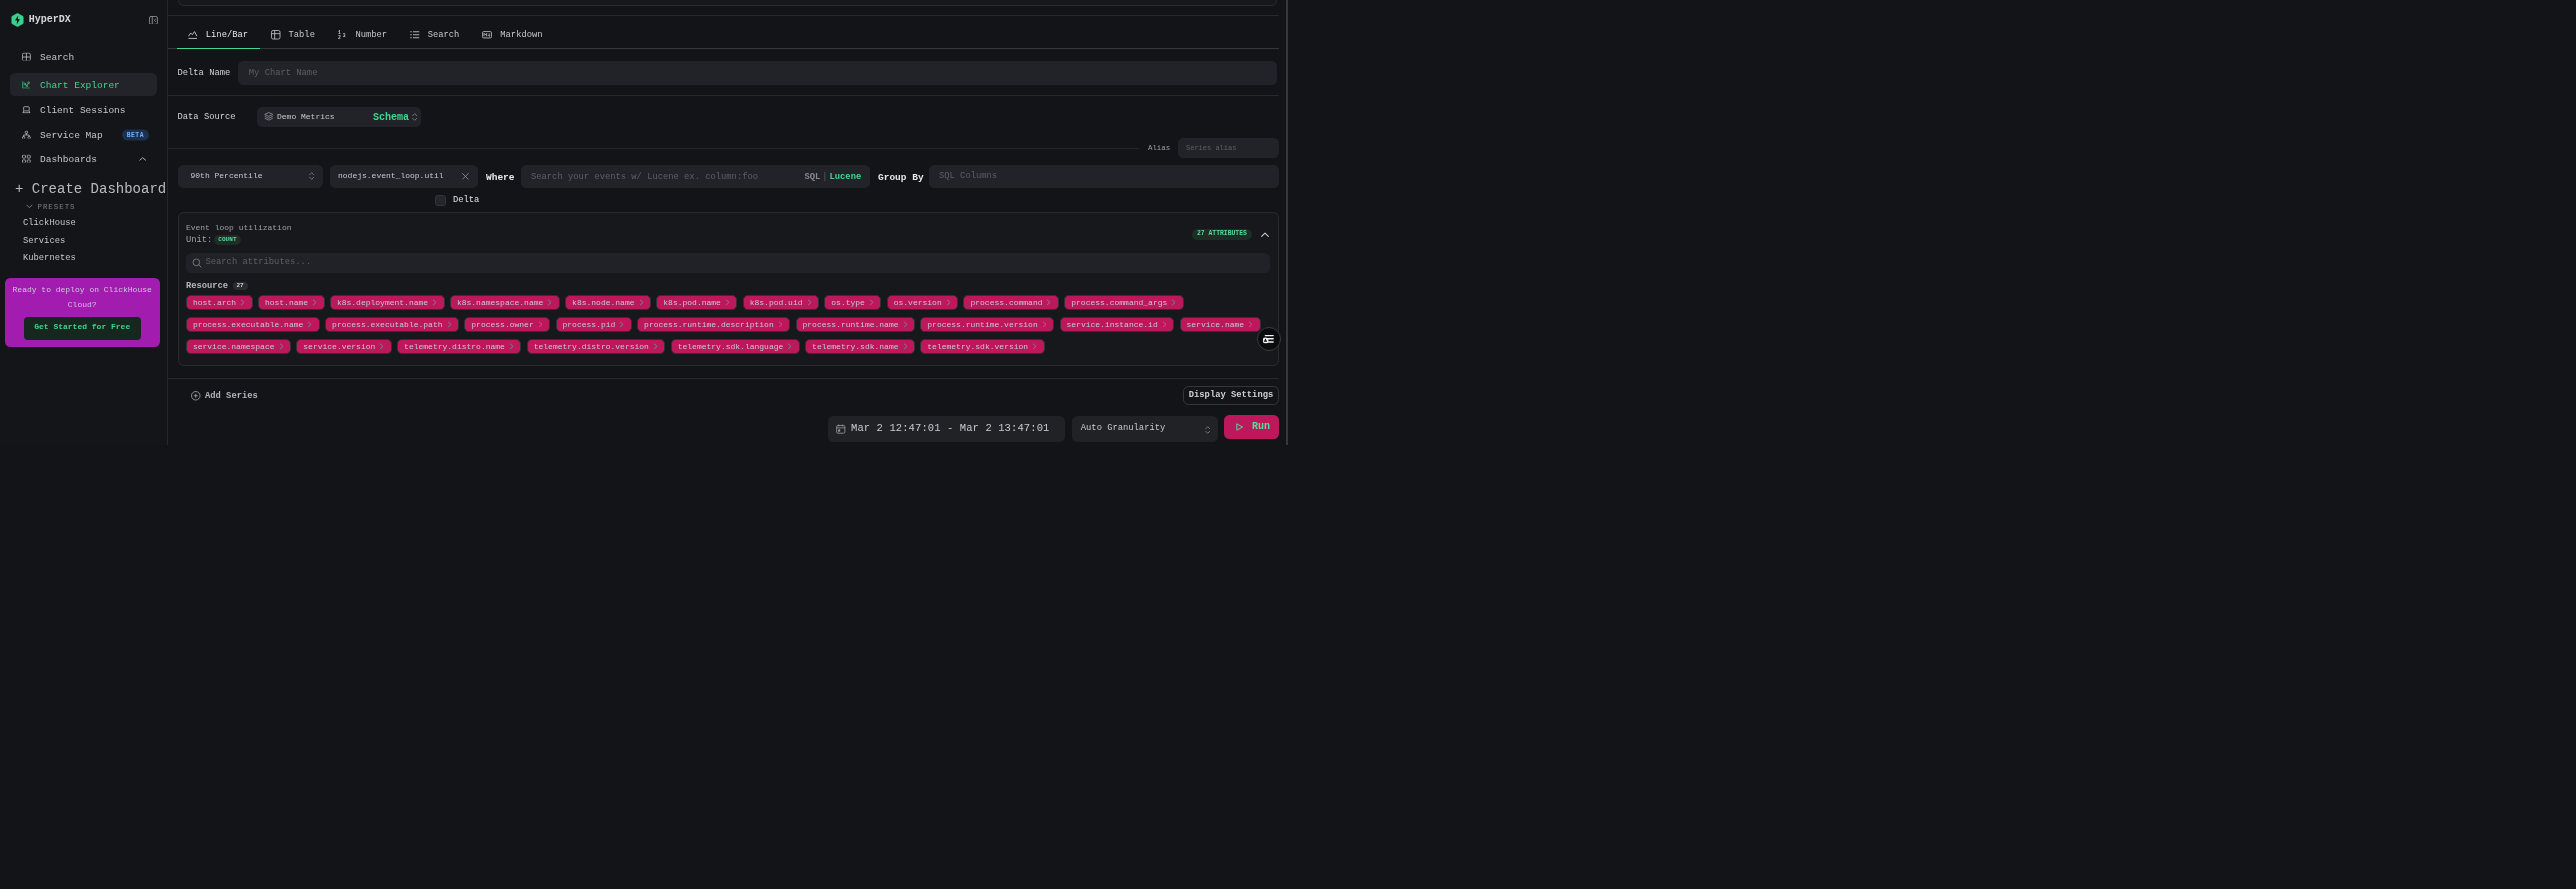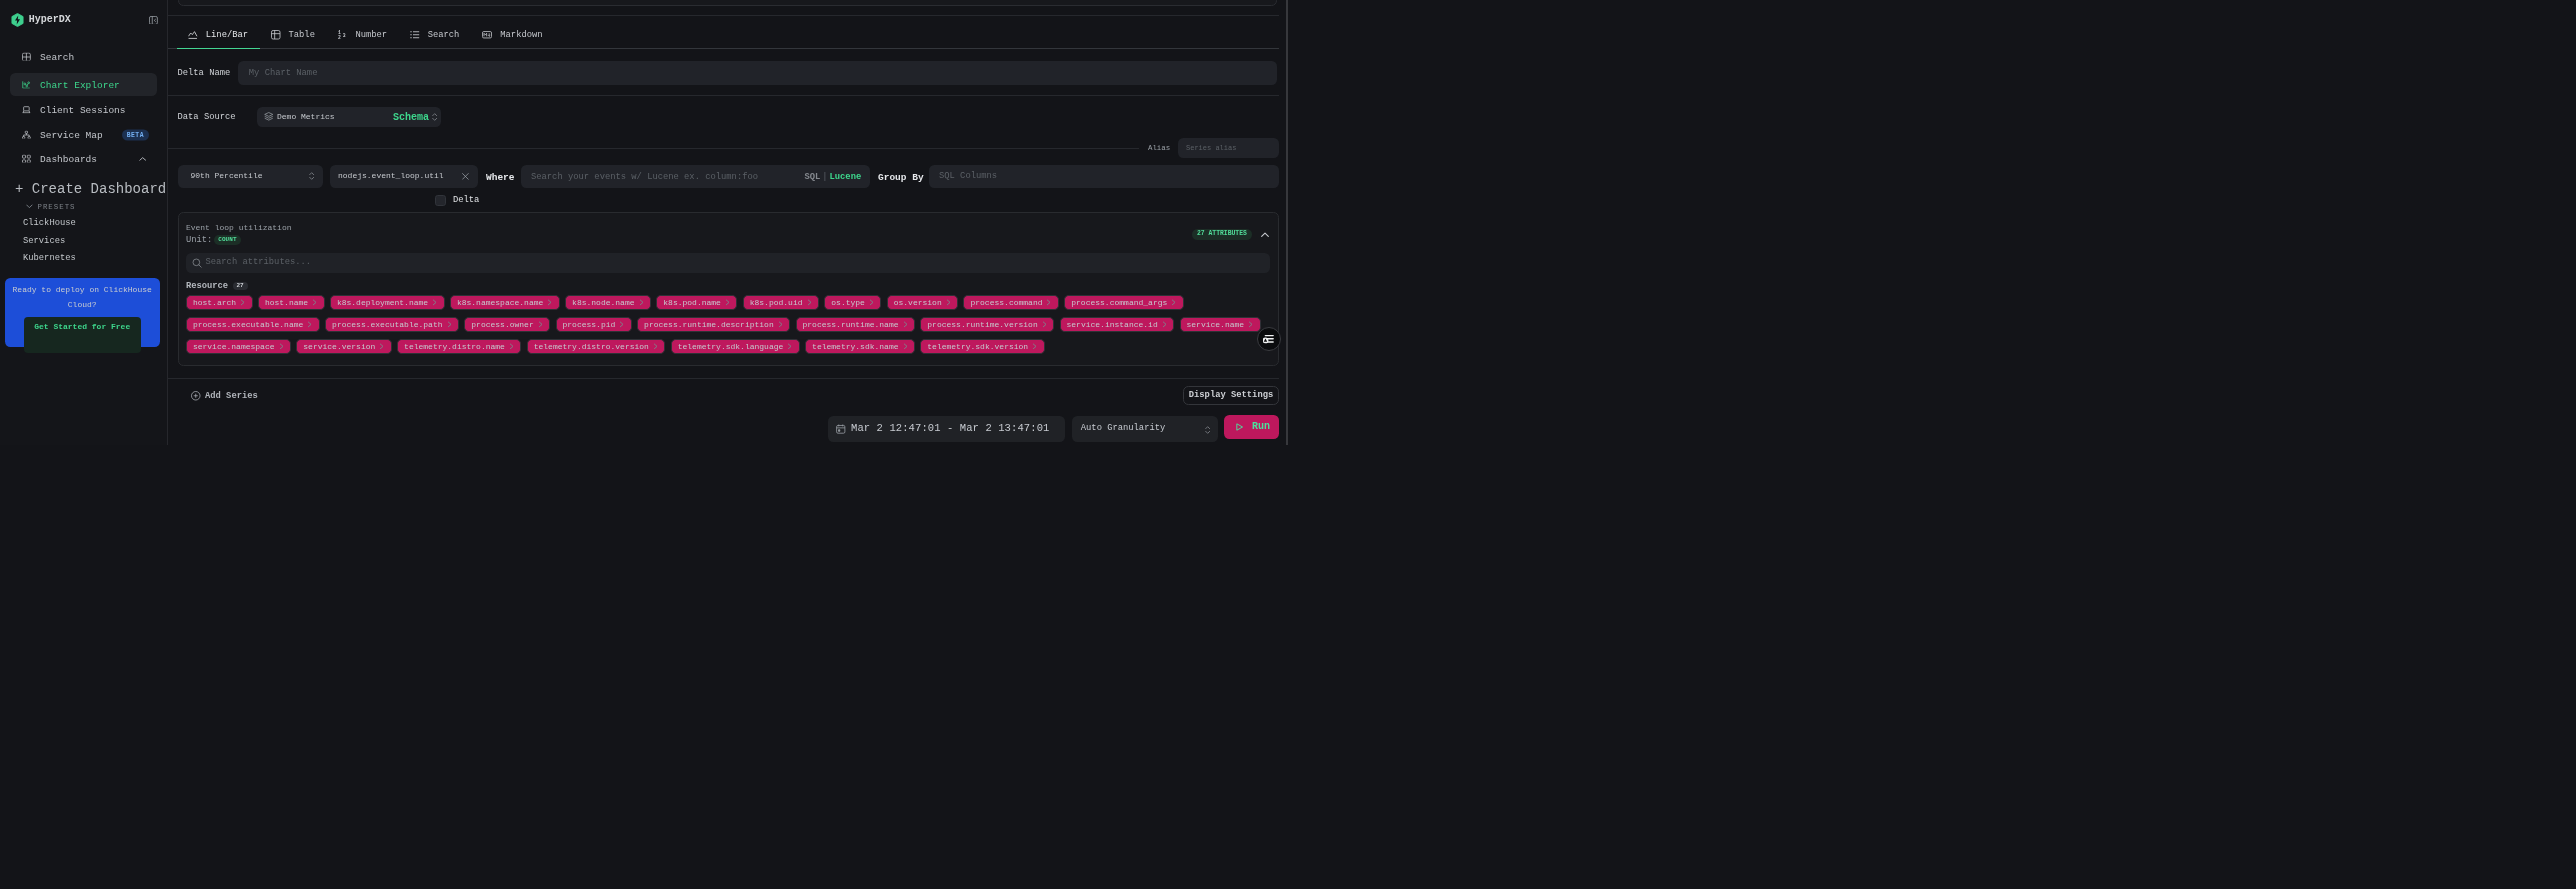--- a/index.html
+++ b/index.html
@@ -14,23 +14,23 @@
 .collapse-ic { position:absolute; left:149px; top:15.5px; }
 .navitem { position:absolute; left:10px; width:147px; height:23px; border-radius:5.4px; color:#c3c6cb; font-size:9.5px; }
 .navitem .ic { position:absolute; left:12px; top:50%; transform:translateY(-50%); width:8.8px; height:8.8px; }
 .navitem .lbl { position:absolute; left:30px; top:50%; transform:translateY(-50%); white-space:nowrap; }
 .navitem.active { background:#222429; color:#3dd68c; }
 .beta { position:absolute; left:112px; top:50%; transform:translateY(-50%); background:#1c3050; color:#74b0f3; font-size:6.4px; font-weight:bold; letter-spacing:0.5px; padding:2px 4.7px; border-radius:13.5px; }
 .nav-chev { position:absolute; left:129px; top:50%; transform:translateY(-50%); }
 .create-dash { position:absolute; left:15px; top:181px; font-size:14px; color:#b9bdc2; }
 .presets-h { position:absolute; left:26px; top:203px; font-size:7.4px; letter-spacing:1px; color:#7c8187; }
 .preset-item { position:absolute; left:23px; font-size:8.8px; color:#c3c7cb; }
-.side-card { position:absolute; left:4.7px; top:278px; width:155px; height:69px; background:#1d4ed8; border-radius:5.4px; text-align:center; }
+.side-card { position:absolute; left:4.7px; top:278px; width:155px; height:69px; background:#a21caf; border-radius:5.4px; text-align:center; }
 .side-card .txt { margin-top:5.4px; font-size:8px; color:#c9ccd0; line-height:1.85; }
-.side-card .btn { position:absolute; left:19px; top:39px; width:117px; height:36px; background:#16271f; border-radius:4px; color:#3dd68c; font-size:8px; font-weight:bold; line-height:19px; }
+.side-card .btn { position:absolute; left:19px; top:39px; width:117px; height:23px; background:#16271f; border-radius:4px; color:#3dd68c; font-size:8px; font-weight:bold; line-height:19px; }
 
 
 #main { position:absolute; left:168px; top:0; width:1120px; height:445px; }
 .divider { position:absolute; left:0; right:9.5px; height:0.7px; background:#26282d; }
 .inputbox { background:#212329; border-radius:5.4px; }
 .ph { color:#5b6066; }
 .chip { display:inline-flex; align-items:center; gap:4px; height:15px; padding:0 6px; background:#be185d; border:0.7px solid #2f3136; border-radius:4.7px; font-size:8px; color:#c6c9ce; white-space:nowrap; }
 
 
 #tabs { position:absolute; left:8.8px; top:22px; height:26px; display:flex; }
@@ -174,21 +174,21 @@
       </div>
     </div>
 
     <div class="formlabel" style="left:9.5px; top:68px;">Delta Name</div>
     <div class="inputbox abs" style="left:70px; right:10.8px; top:61px; height:24px;">
       <div class="ph" style="font-size:8.8px; line-height:24px; margin-left:10.8px;">My Chart Name</div>
     </div>
     <div class="divider" style="top:95px;"></div>
 
     <div class="formlabel" style="left:9.5px; top:112px;">Data Source</div>
-    <div class="inputbox abs" style="left:89px; top:107px; width:184px; height:19.6px;">
+    <div class="inputbox abs" style="left:89px; top:107px; width:164px; height:19.6px;">
       <svg style="position:absolute; left:6.8px; top:5.4px;" width="9.5" height="8.8" viewBox="0 0 14 13" fill="none" stroke="#9ba0a6" stroke-width="1.1" stroke-linejoin="round">
           <path d="M7 0.8 L13 3.6 L7 6.4 L1 3.6 Z"></path>
           <path d="M1 6.4 L7 9.2 L13 6.4"></path>
           <path d="M1 9.2 L7 12 L13 9.2"></path>
         </svg>
       <span style="position:absolute; left:20px; top:4.7px; font-size:8px; color:#c6c9ce;">Demo Metrics</span>
       <span style="position:absolute; right:12px; top:4.7px; font-size:10px; font-weight:bold; color:#3dd68c;">Schema</span>
       <svg style="position:absolute; right:4px; top:6px;" width="5.4" height="8" viewBox="0 0 8 12" fill="none" stroke="#85898f" stroke-width="1.2" stroke-linecap="round" stroke-linejoin="round">
           <path d="M1 4 L4 1 L7 4"></path>
           <path d="M1 8 L4 11 L7 8"></path>

